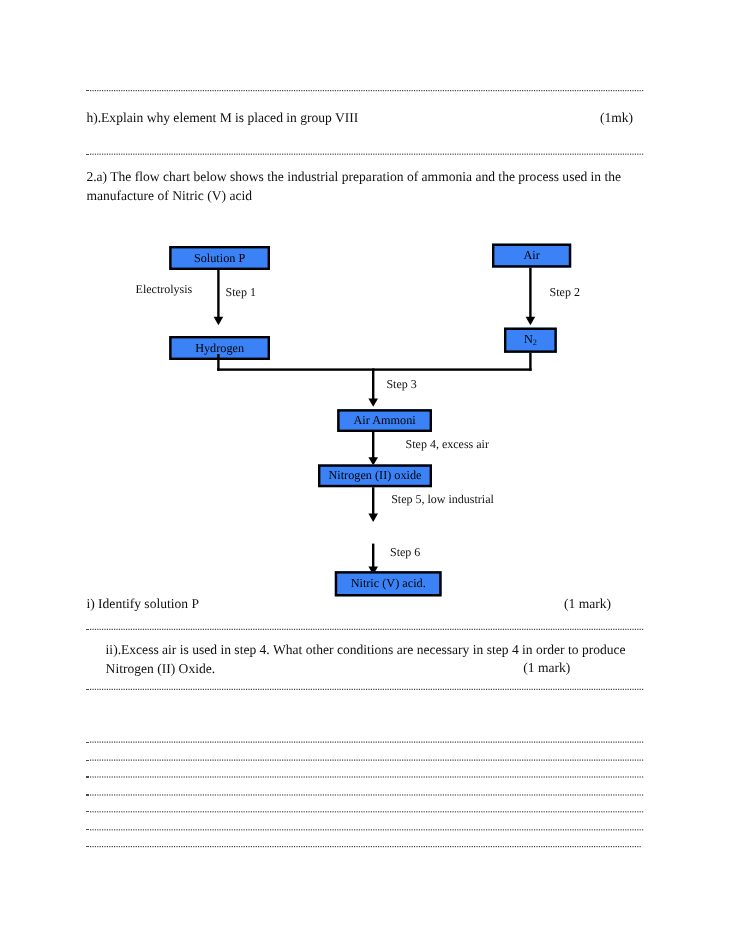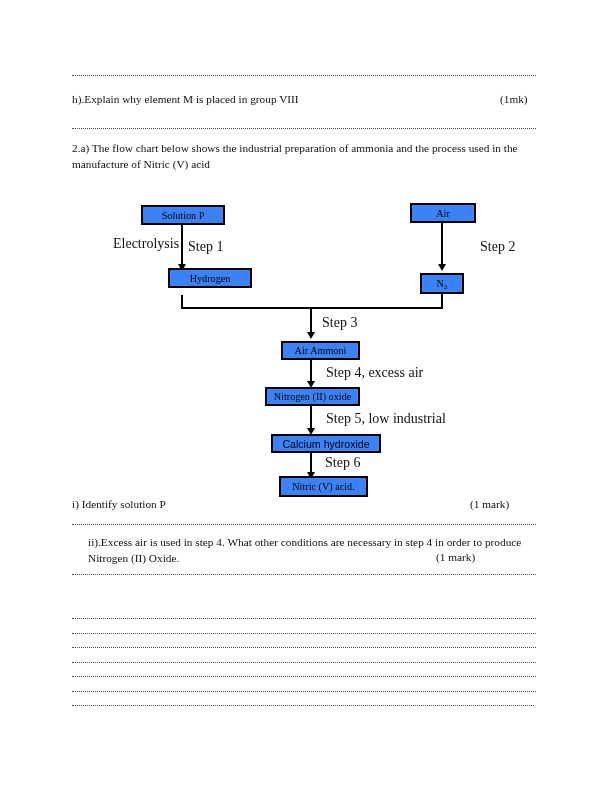--- a/index.html
+++ b/index.html
@@ -85,21 +85,21 @@
     position: absolute;
     width: 0;
     height: 0;
     border-left: 4.5px solid transparent;
     border-right: 4.5px solid transparent;
     border-top: 7px solid #000000;
   }
   .steplabel {
     position: absolute;
     font-family: "Liberation Serif", "DejaVu Serif", serif;
-    font-size: 14px;
+    font-size: 10px;
     color: #101010;
     white-space: nowrap;
   }
   sub { font-size: 0.68em; vertical-align: -0.22em; }
 </style>
 </head>
 <body>
 
 <div class="page">
 
@@ -115,60 +115,59 @@
   <div class="fc">
 
     <div class="node" style="left:141px; top:205px; width:84px; height:20px;">Solution P</div>
 
     <div class="node" style="left:410px; top:203px; width:66px; height:20px;text-align:right;">Air</div>
 
     <div class="steplabel" style="left:113px; top:236px;">Electrolysis</div>
 
     <div class="steplabel" style="left:188px; top:239px;">Step 1</div>
 
-    <div class="steplabel" style="left:480px; top:239px;">Step 2</div>
+    <div class="steplabel" style="left:458px; top:239px;">Step 2</div>
 
     <div class="vline" style="left:181px; top:225px; height:42px;"></div>
     <div class="arrowhead" style="left:177.5px; top:264px;"></div>
 
     <div class="vline" style="left:441px; top:223px; height:44px;"></div>
     <div class="arrowhead" style="left:437.5px; top:264px;"></div>
 
-    <div class="node" style="left:141px; top:268px; width:84px; height:20px;margin-left:27px;">Hydrogen</div>
+    <div class="node" style="left:141px; top:280px; width:84px; height:20px;">Hydrogen</div>
 
     <div class="node" style="left:420px; top:273px; width:44px; height:21px;">
       <span><span>N</span><sub>2</sub></span>
     </div>
 
     <div class="vline" style="left:181px; top:295px; height:14px;"></div>
 
     <div class="vline" style="left:441px; top:294px; height:15px;"></div>
 
     <div class="hline" style="left:181px; top:307px; width:262px;"></div>
 
     <div class="steplabel" style="left:322px; top:315px;">Step 3</div>
 
     <div class="vline" style="left:310px; top:307px; height:28px;"></div>
     <div class="arrowhead" style="left:306.5px; top:332px;"></div>
 
     <div class="node" style="left:281px; top:341px; width:79px; height:19px;text-align:right;">Air Ammoni</div>
 
-    <div class="steplabel" style="left:326px; top:365px;text-align:center;">Step 4, excess air</div>
+    <div class="steplabel" style="left:338px; top:365px;text-align:center;">Step 4, excess air</div>
 
     <div class="vline" style="left:310px; top:360px; height:24px;"></div>
     <div class="arrowhead" style="left:306.5px; top:381px;"></div>
 
     <div class="node" style="left:265px; top:387px; width:95px; height:19px;">Nitrogen (II) oxide</div>
 
     <div class="steplabel" style="left:326px; top:411px;">Step 5, low industrial</div>
 
     <div class="vline" style="left:310px; top:406px; height:25px;"></div>
     <div class="arrowhead" style="left:306.5px; top:428px;"></div>
 
-    <div class="node sans" style="left:271px; top:434px; width:110px; height:19px;">Calcium hydroxide</div>
 
     <div class="steplabel" style="left:325px; top:455px;">Step 6</div>
 
     <div class="vline" style="left:310px; top:453px; height:22px;"></div>
     <div class="arrowhead" style="left:306.5px; top:472px;"></div>
 
     <div class="node" style="left:279px; top:476px; width:89px; height:21px;">Nitric (V) acid.</div>
   </div>
 
   <div class="txt" style="left:72px; top:497px; width:380px;">i) Identify solution P</div>

